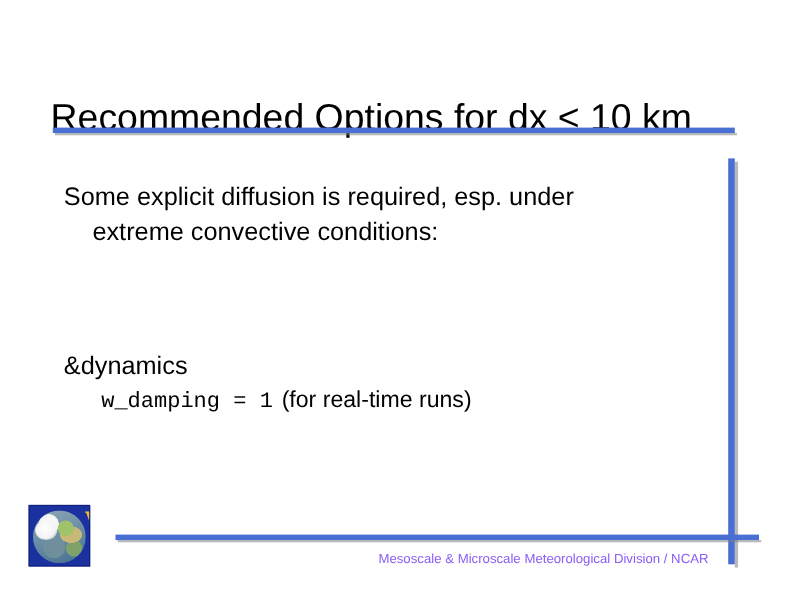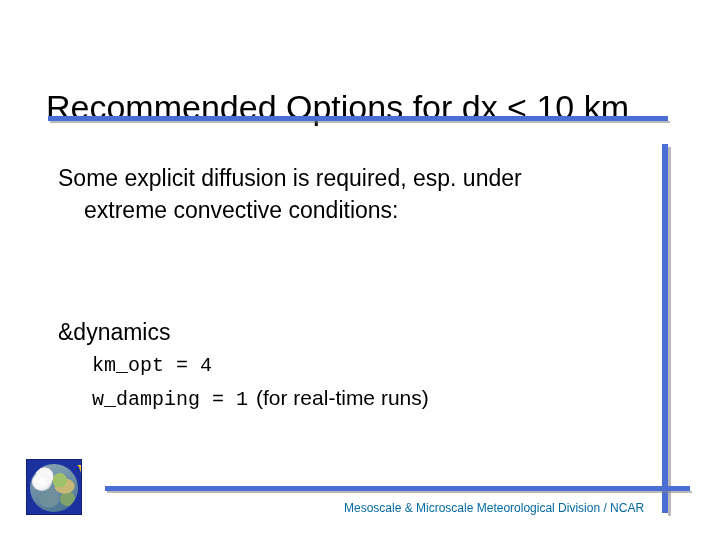--- a/index.html
+++ b/index.html
@@ -136,21 +136,21 @@
     opacity: 0.55;
   }
 
   
   #footer-text {
     position: absolute;
     left: 344px;
     top: 500px;
     font-size: 12px;
     line-height: 16px;
-    color: #0369a1;
+    color: #8b5cf6;
     white-space: nowrap;
   }
 
   
   #wrf-logo {
     position: absolute;
     left: 26px;
     top: 459px;
     width: 56px;
     height: 56px;
@@ -210,23 +210,20 @@
 
   <div id="body-text">
     <span class="l1">Some explicit diffusion is required, esp. under</span>
     <span class="l2">extreme convective conditions:</span>
   </div>
 
   <div id="namelist">
     <span class="nl-header">&amp;dynamics</span>
 
 
-    <span class="nl-line">
-      <span class="code">km_opt = 4</span><span class="note"></span>
-    </span>
 
     <span class="nl-line">
       <span class="code">w_damping = 1</span><span class="note">(for real-time runs)</span>
     </span>
   </div>
 
   <div id="v-bar-shadow"></div>
   <div id="v-bar"></div>
   <div id="h-bar-shadow"></div>
   <div id="h-bar"></div>

